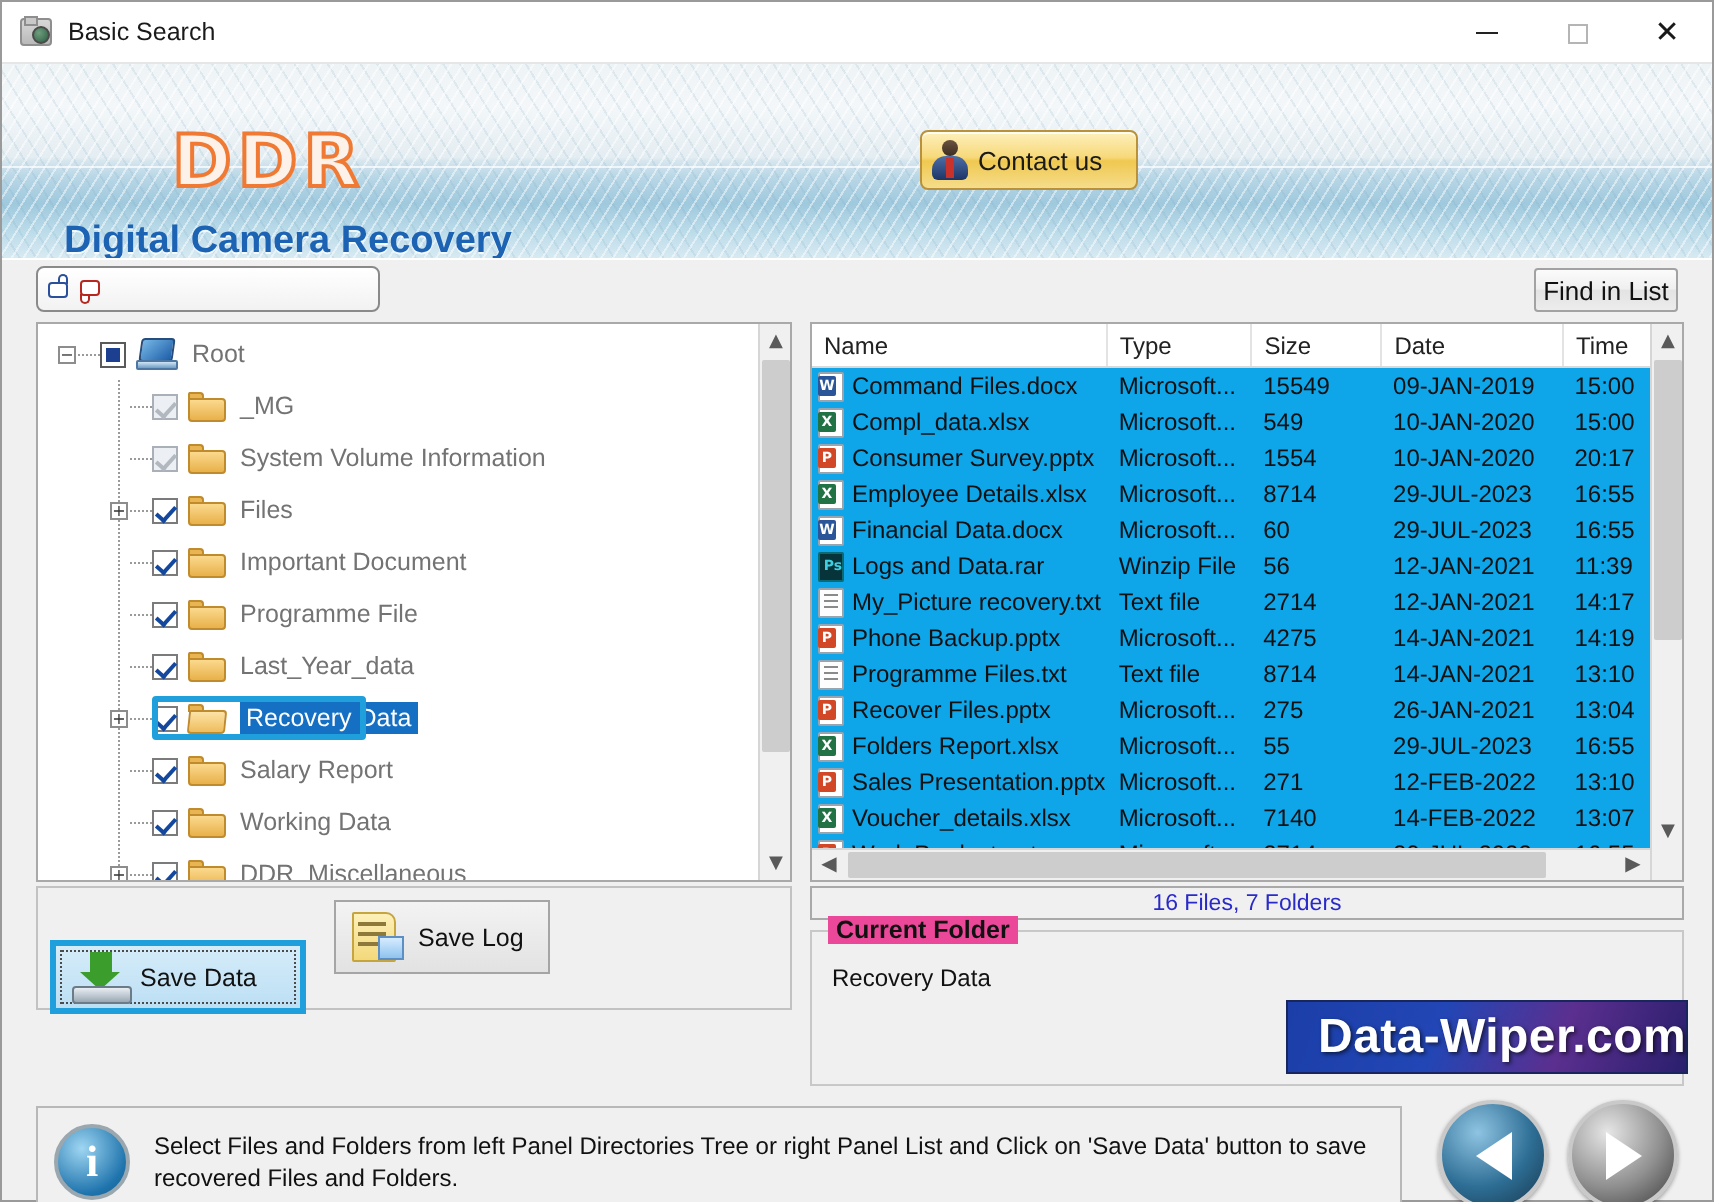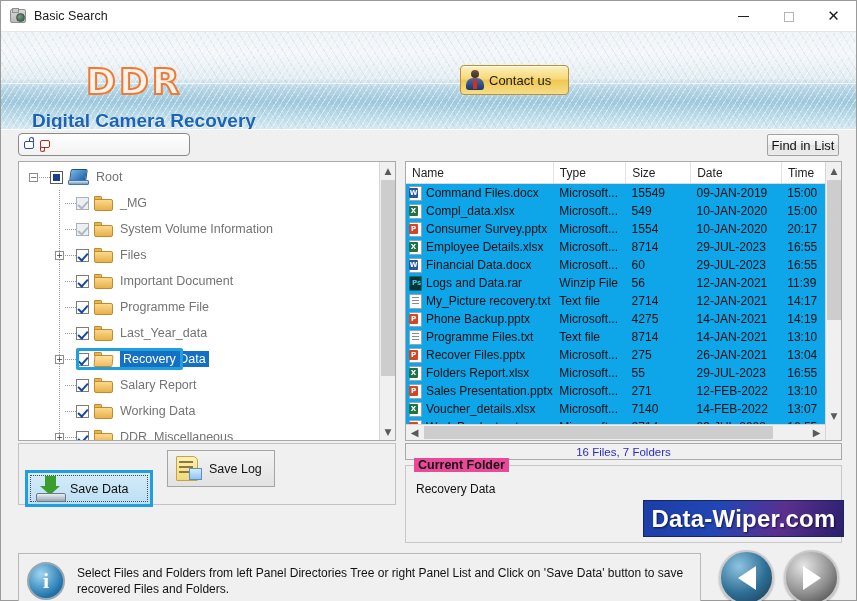--- a/index.html
+++ b/index.html
@@ -392,21 +392,21 @@
     position:absolute; left:8px; top:-8px; background:#ec4899; padding:0 4px;
     font-size:12.5px; font-weight:bold; color:#111;
   }
   .curfolder .value{
     position:absolute; left:10px; top:16px; font-size:12px; color:#111;
   }
   .wiper-logo{
     position:absolute; right:-3px; top:34px; width:201px; height:37px;
     background:linear-gradient(110deg,#1b3ea8 0%, #2246b5 38%, #5b2f8f 68%, #2a1f6d 100%);
     border:1px solid #19265e;
-    display:flex;align-items:center;justify-content:center;
+    display:flex;align-items:center;justify-content:flex-end;
   }
   .wiper-logo span{
     font-size:24px;font-weight:bold;color:#fff;letter-spacing:.2px;
     font-family:"Liberation Sans", sans-serif;
     text-shadow:1px 1px 2px rgba(0,0,0,.6);
   }
 
   
   .footer{
     position:absolute; left:17px; top:392px; width:683px; height:55px;

